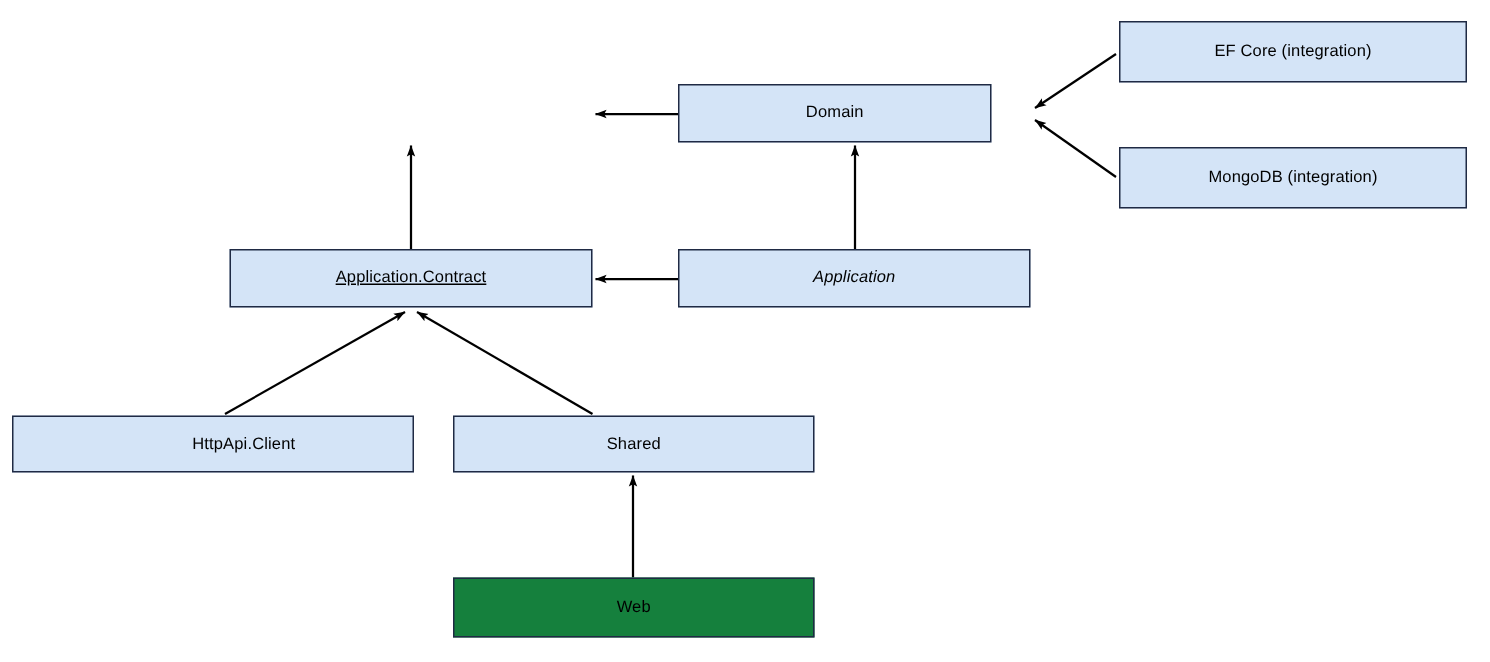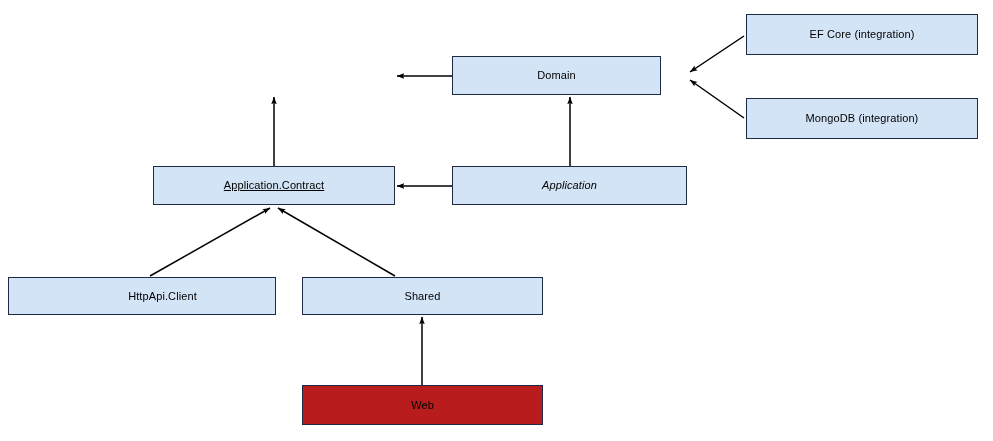--- a/index.html
+++ b/index.html
@@ -88,17 +88,17 @@
   </div>
 
   <div class="node" style="left: 8px; top: 277px; width: 268px; height: 38px; background: rgb(212, 228, 247); border-color: rgb(31, 42, 68); padding-left: 41px;">
     <span class="node-label">HttpApi.Client</span>
   </div>
 
   <div class="node" style="left: 302px; top: 277px; width: 241px; height: 38px; background: rgb(212, 228, 247); border-color: rgb(31, 42, 68);">
     <span class="node-label">Shared</span>
   </div>
 
-  <div class="node" style="left: 302px; top: 385px; width: 241px; height: 40px; background: #b91c1c; border-color: rgb(31, 42, 68);">
+  <div class="node" style="left: 302px; top: 385px; width: 241px; height: 40px; background: #15803d; border-color: rgb(31, 42, 68);">
     <span class="node-label">Web</span>
   </div>
 
 </div>
 
 </body></html>

